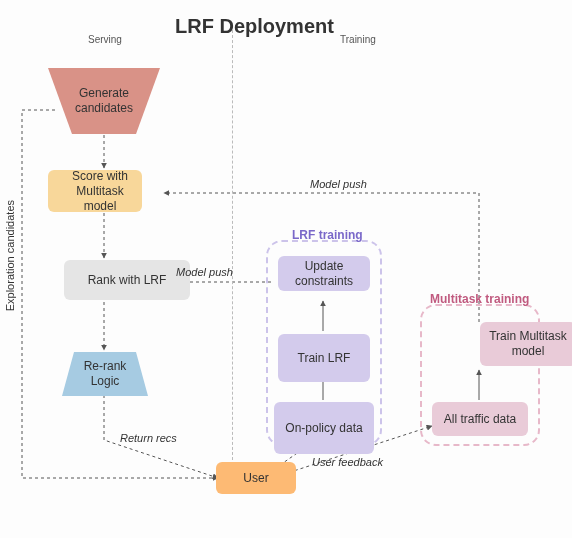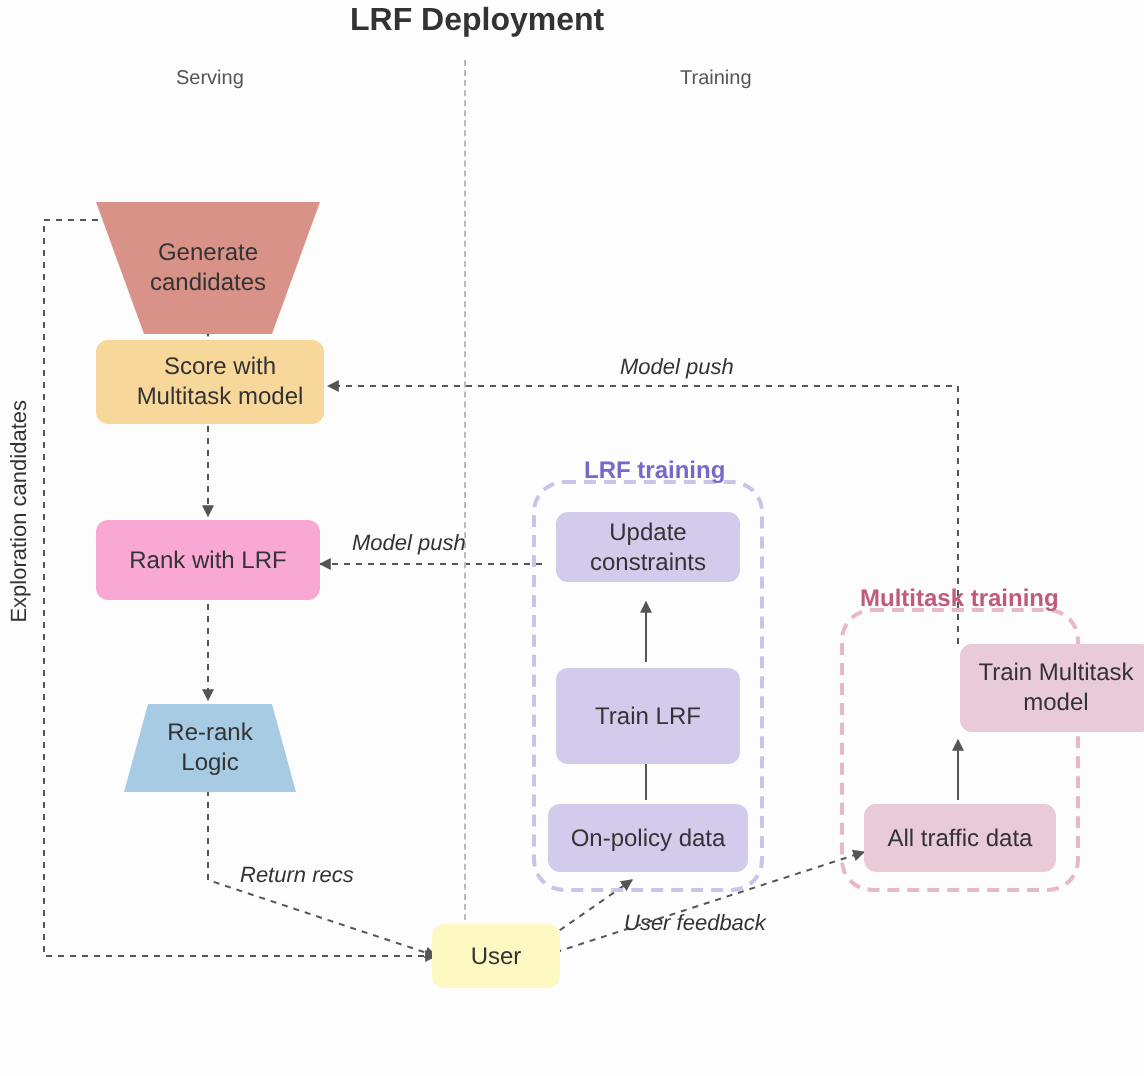--- a/index.html
+++ b/index.html
@@ -106,61 +106,61 @@
 
   <path d="M 479 322 L 479 193 L 164 193" fill="none" stroke="#555" stroke-dasharray="3 3" marker-end="url(#arr)"></path>
 
   <line x1="270" y1="472" x2="316" y2="440" stroke="#555" stroke-dasharray="3 3" marker-end="url(#arr)"></line>
 
   <line x1="272" y1="478" x2="432" y2="426" stroke="#555" stroke-dasharray="3 3" marker-end="url(#arr)"></line>
 </svg>
 
 <div class="divider" style="left:232px; top:30px; height:430px;"></div>
 
-<div class="title" style="left:175px; top:2px; font-size:16px;">LRF Deployment</div>
+<div class="title" style="left:175px; top:15px; font-size:20px;">LRF Deployment</div>
 <div class="section-label" style="left:88px; top:34px;">Serving</div>
 <div class="section-label" style="left:340px; top:34px;">Training</div>
 <div class="vlabel" style="left:4px; top:200px;">Exploration candidates</div>
 
-<div class="node trap" style="left:48px; top:68px; width:112px; height:66px;margin-top:33px;">
+<div class="node trap" style="left:48px; top:68px; width:112px; height:66px;">
   <svg class="shape" viewBox="0 0 112 66" preserveAspectRatio="none">
       <polygon points="0,0 112,0 88,66 24,66" fill="#d99287"></polygon>
     </svg>
   <span class="txt">Generate candidates</span>
 </div>
 
-<div class="node" style="left:48px; top:170px; width:114px; height:42px; background:#f8d79a;padding-left:16px;">
+<div class="node" style="left:48px; top:170px; width:94px; height:42px; background:#f8d79a;padding-left:16px;">
   <span class="txt"><span>Score with</span><br><span>Multitask model</span></span>
 </div>
 
-<div class="node" style="left:48px; top:260px; width:112px; height:40px; background:#f9a8d4;">
+<div class="node" style="left:64px; top:260px; width:126px; height:40px; background:#e5e5e5;">
   <span class="txt">Rank with LRF</span>
 </div>
 
 <div class="node trap" style="left:62px; top:352px; width:86px; height:44px;justify-content:center;">
   <svg class="shape" viewBox="0 0 86 44" preserveAspectRatio="none">
       <polygon points="12,0 74,0 86,44 0,44" fill="#a6cbe2"></polygon>
     </svg>
   <span class="txt"><span>Re-rank</span><br><span>Logic</span></span>
 </div>
 
-<div class="node" style="left:216px; top:462px; width:64px; height:32px; background:#fef9c3;">
+<div class="node" style="left:216px; top:462px; width:80px; height:32px; background:#fdba74;">
   <span class="txt">User</span>
 </div>
 
 <div class="group-box" style="left:266px; top:240px; width:116px; height:206px; border-color:#ccc3ea;"></div>
 <div class="group-label" style="left:292px; top:228px; color:#7a68c9;">LRF training</div>
 
 <div class="node" style="left:278px; top:256px; width:92px; height:35px; background:#d3cbec;">
   <span class="txt"><span>Update</span><br><span>constraints</span></span>
 </div>
 <div class="node" style="left:278px; top:334px; width:92px; height:48px; background:#d3cbec;">
   <span class="txt">Train LRF</span>
 </div>
-<div class="node" style="left:274px; top:402px; width:100px; height:34px; background:#d3cbec;">
+<div class="node" style="left:274px; top:402px; width:100px; height:52px; background:#d3cbec;">
   <span class="txt">On-policy data</span>
 </div>
 
 <div class="group-box" style="left:420px; top:304px; width:120px; height:142px; border-color:#e7b8c9;"></div>
 <div class="group-label" style="left:430px; top:292px; color:#c05a7f;">Multitask training</div>
 
 <div class="node" style="left:432px; top:322px; width:96px; height:44px; background:#e9cbd8;margin-left:48px;">
   <span class="txt"><span>Train Multitask</span><br><span>model</span></span>
 </div>
 <div class="node" style="left:432px; top:402px; width:96px; height:34px; background:#e9cbd8;">

